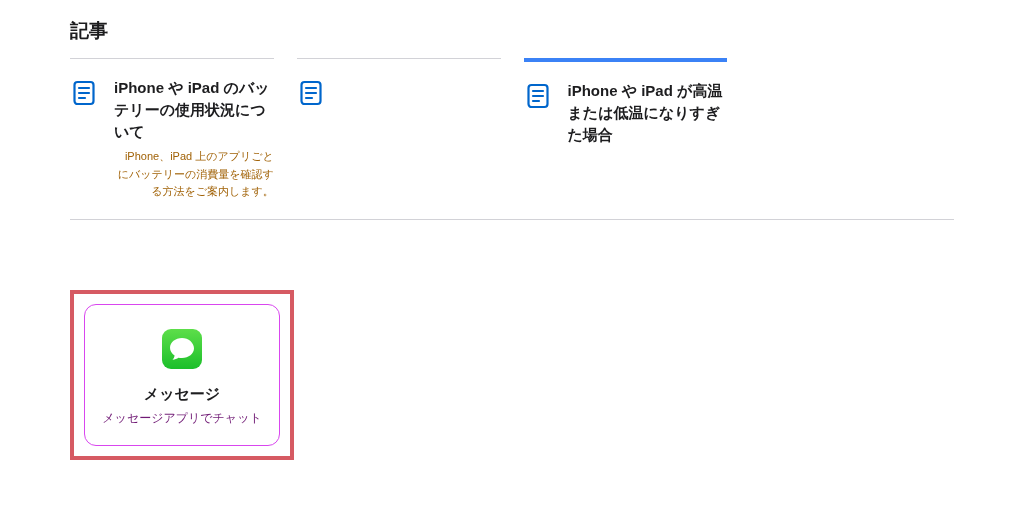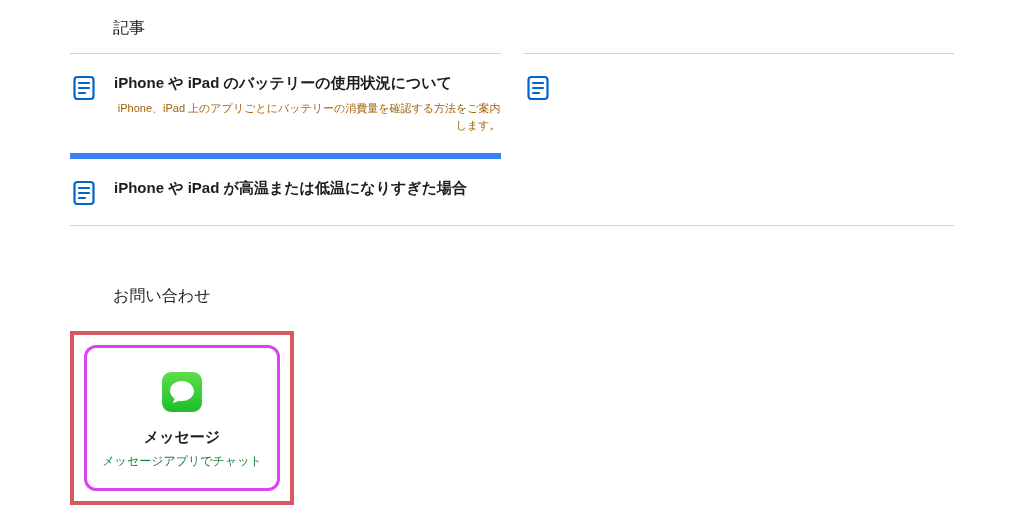--- a/index.html
+++ b/index.html
@@ -4,36 +4,35 @@
   <style>
     * { box-sizing: border-box; margin: 0; padding: 0; }
     body {
       font-family: -apple-system, BlinkMacSystemFont, "Hiragino Sans", "Hiragino Kaku Gothic ProN", Meiryo, sans-serif;
       background: #fff;
       color: #1d1d1f;
       width: 1024px;
       padding: 18px 70px 30px 70px;
     }
     .section-title {
-      font-size: 16px;
-      font-weight: 400;
+      font-size: 19px;
+      font-weight: 700;
       margin-bottom: 14px;
-      margin-left: 43px;
     }
     .articles {
       display: grid;
-      grid-template-columns: 1fr 1fr;
+      grid-template-columns: 1fr 1fr 1fr 1fr;
       column-gap: 23px;
     }
     .article-card {
       display: flex;
       align-items: flex-start;
       gap: 16px;
       padding: 18px 0 18px 0;
-      border-top: 6px solid #3b82f6;
+      border-top: 4px solid #3b82f6;
       cursor: pointer;
     }
     .articles .article-card:nth-child(1),
     .articles .article-card:nth-child(2) {
       border-top: 1px solid #d2d2d7;
     }
     .article-icon {
       flex: 0 0 28px;
       width: 28px;
       height: 28px;
@@ -60,39 +59,39 @@
       margin-top: 60px;
     }
     .highlight-box {
       border: 4px solid #d65a63;
       padding: 10px;
       display: inline-block;
       margin-top: 10px;
     }
     .contact-card {
       width: 196px;
-      border: 3px solid #d946ef;
+      border: 1px solid #d946ef;
       border-radius: 12px;
       padding: 24px 12px 18px 12px;
       text-align: center;
       cursor: pointer;
     }
     .contact-icon-wrap {
       display: flex;
       justify-content: center;
       margin-bottom: 16px;
     }
     .contact-card-title {
       font-size: 15px;
       font-weight: 700;
       margin-bottom: 6px;
     }
     .contact-card-sub {
       font-size: 12px;
-      color: #15803d;
+      color: #701a75;
     }
   </style>
 </head>
 <body>
 
 <h2 class="section-title">記事</h2>
 
 <div class="articles">
 
   <div class="article-card">
@@ -136,21 +135,20 @@
       <div class="article-title">iPhone や iPad が高温または低温になりすぎた場合</div>
     </div>
   </div>
 
   <div></div>
 
 </div>
 <div class="articles-bottom-rule"></div>
 
 <div class="contact-section">
-  <h2 class="section-title">お問い合わせ</h2>
 
   <div class="highlight-box">
     <div class="contact-card">
       <div class="contact-icon-wrap">
         <svg width="40" height="40" viewBox="0 0 40 40">
           <defs>
             <linearGradient id="msgGrad" x1="0" y1="0" x2="0" y2="1">
               <stop offset="0%" stop-color="#5dde4a"></stop>
               <stop offset="100%" stop-color="#1bbf2a"></stop>
             </linearGradient>

